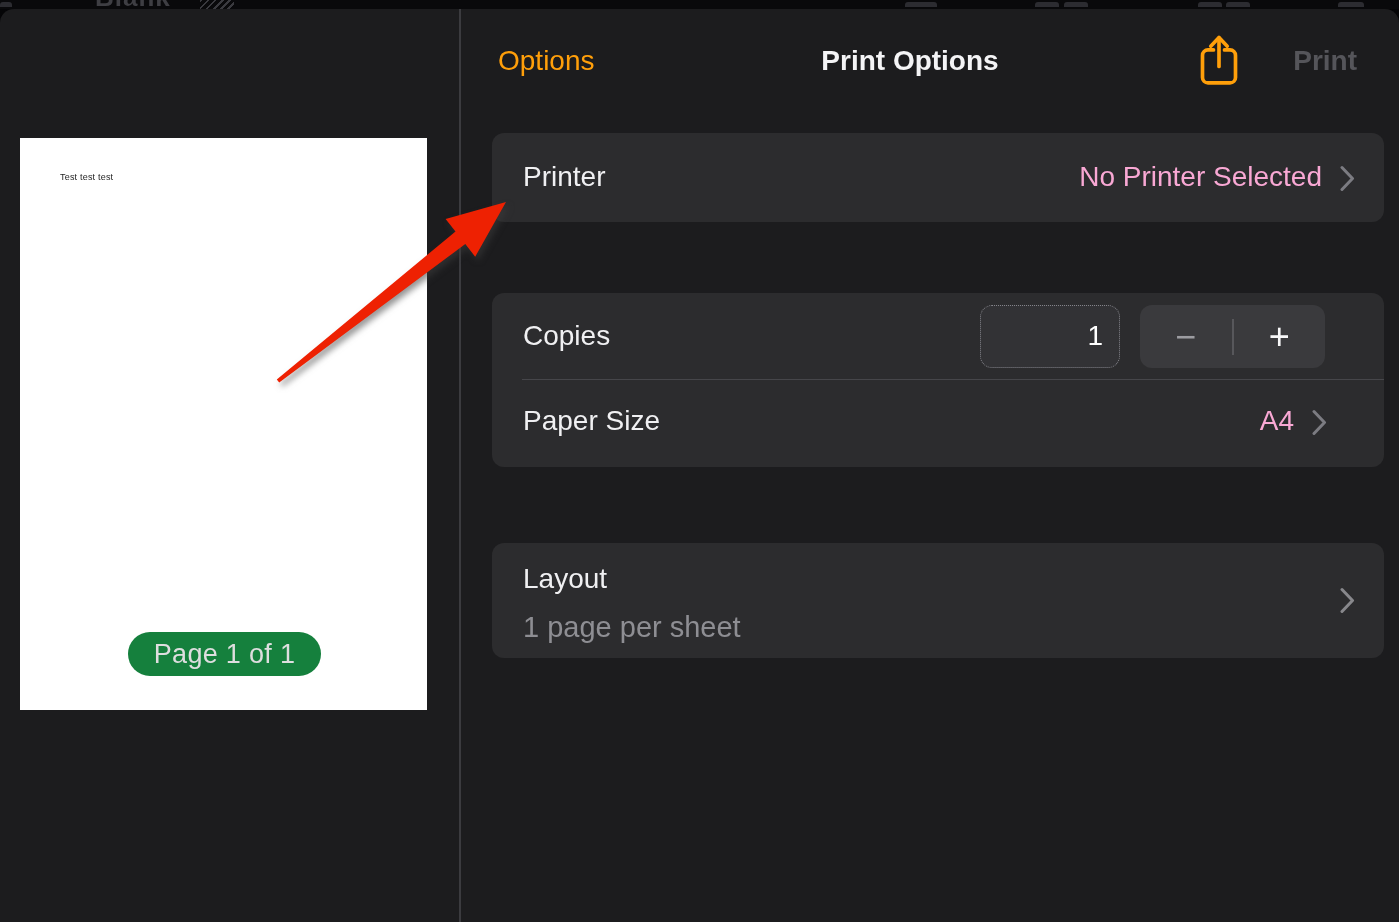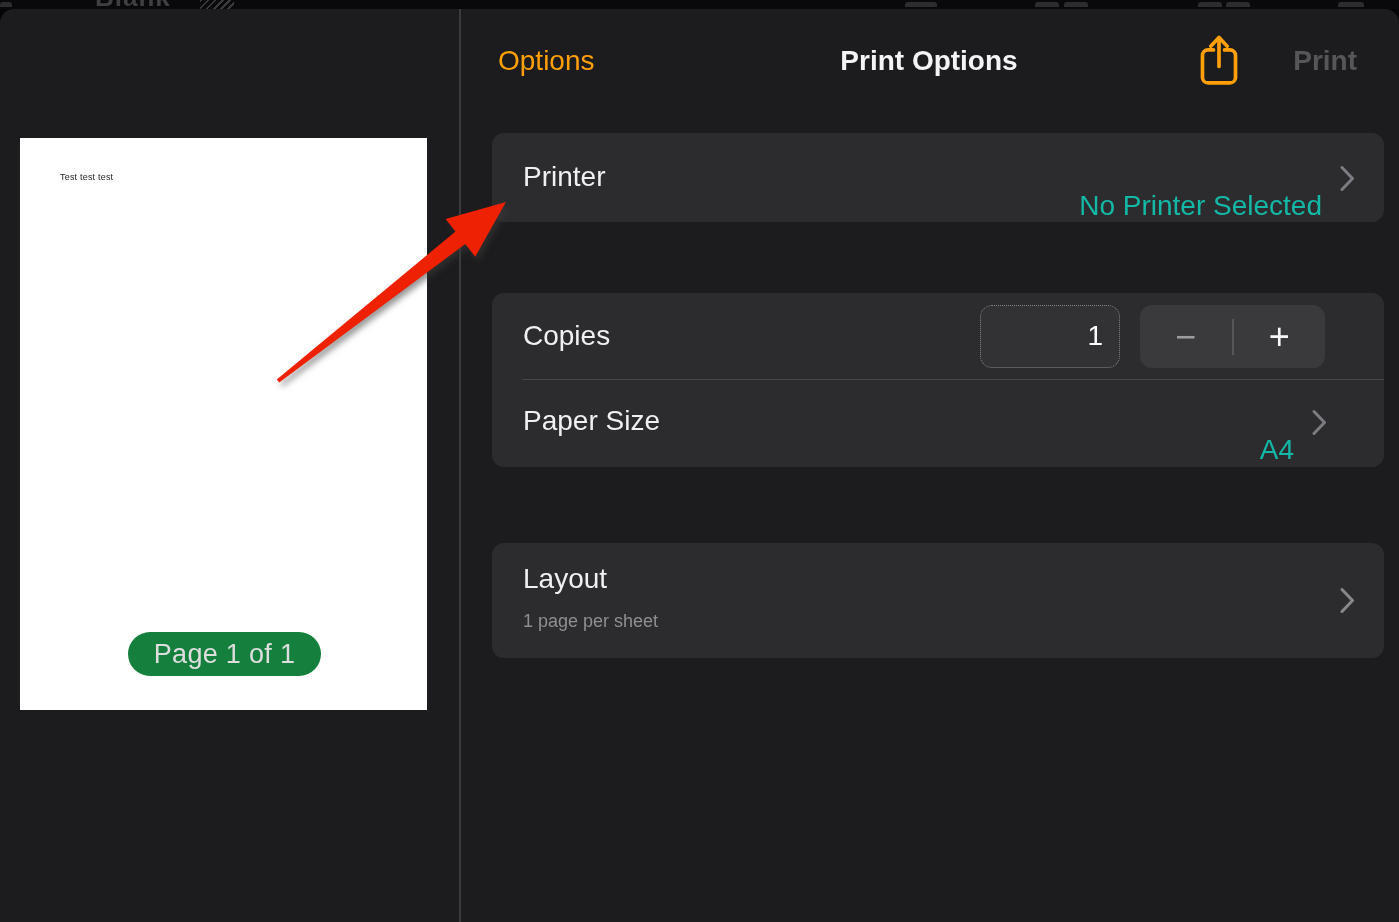--- a/index.html
+++ b/index.html
@@ -29,28 +29,28 @@
   #page-badge { left:128px; top:632px; width:193px; height:44px; border-radius:30px; background:#15803d;
     display:flex; align-items:center; justify-content:center;
     color:#dededf; font-size:27px; font-weight:400; letter-spacing:0.3px; }
 
   
   #arrow-svg { left:0; top:0; width:1399px; height:922px; pointer-events:none; }
 
   
   .hdr-text { font-size:28px; line-height:34px; }
   #cancel-button { left:498px; top:44px; color:#ff9f0a; cursor:pointer; }
-  #dialog-title { left:459px; top:44px; width:940px; text-align:center; color:#f4f4f6; font-weight:700; }
+  #dialog-title { left:440px; top:44px; width:940px; text-align:center; color:#f4f4f6; font-weight:700; }
   #share-button { left:1197px; top:33px; width:44px; height:54px; cursor:pointer; }
   #print-button { left:1240px; top:44px; width:117px; text-align:right; color:#55555a; font-weight:600; }
 
   
   .group { left:492px; width:892px; background:#2c2c2e; border-radius:12px; }
   .row-label { position:absolute; left:31px; color:#f0f0f2; font-size:28px; }
-  .row-value { position:absolute; right:62px; color:#14b8a6; font-size:28px; text-align:right;margin-top:29px; }
+  .row-value { position:absolute; right:62px; color:#f9a8d4; font-size:28px; text-align:right; }
   .chevron { position:absolute; right:29px; width:15px; height:27px; }
 
   #printer-row { top:133px; height:89px; }
   #printer-row .row-label { top:28px; }
   #printer-row .row-value { top:28px; }
   #printer-row .chevron { top:32px; }
 
   #copies-group { top:293px; height:174px; }
   #copies-row { position:absolute; left:0; top:0; width:864px; height:86px;padding-left:8px; }
   #copies-row .row-label { top:27px; }
@@ -64,21 +64,21 @@
   #stepper-plus { color:#f7f7f8; }
   #stepper-divider { width:2px; height:36px; background:#57575b; align-self:center; }
   #group-separator { position:absolute; left:30px; right:0; top:86px; height:1px; background:#46464a; }
   #paper-size-row { position:absolute; left:0; top:87px; width:864px; height:87px; }
   #paper-size-row .row-label { top:25px; }
   #paper-size-row .row-value { top:25px; }
   #paper-size-row .chevron { top:29px; }
 
   #layout-group { top:543px; height:115px;padding-left:26px; }
   #layout-group .row-label { top:20px; }
-  #layout-sub { position:absolute; left:31px; top:68px; color:#8e8e93; font-size:18px; }
+  #layout-sub { position:absolute; left:31px; top:68px; color:#8e8e93; font-size:29px; }
   #layout-group .chevron { top:44px; }
 </style>
 </head>
 <body>
 
 <div id="top-strip" class="abs">
   <span class="strip-title">Blank</span>
   <span class="strip-hatch"></span>
   <span class="strip-frag" style="left:0;width:12px;"></span>
   <span class="strip-frag" style="left:905px;width:32px;"></span>

